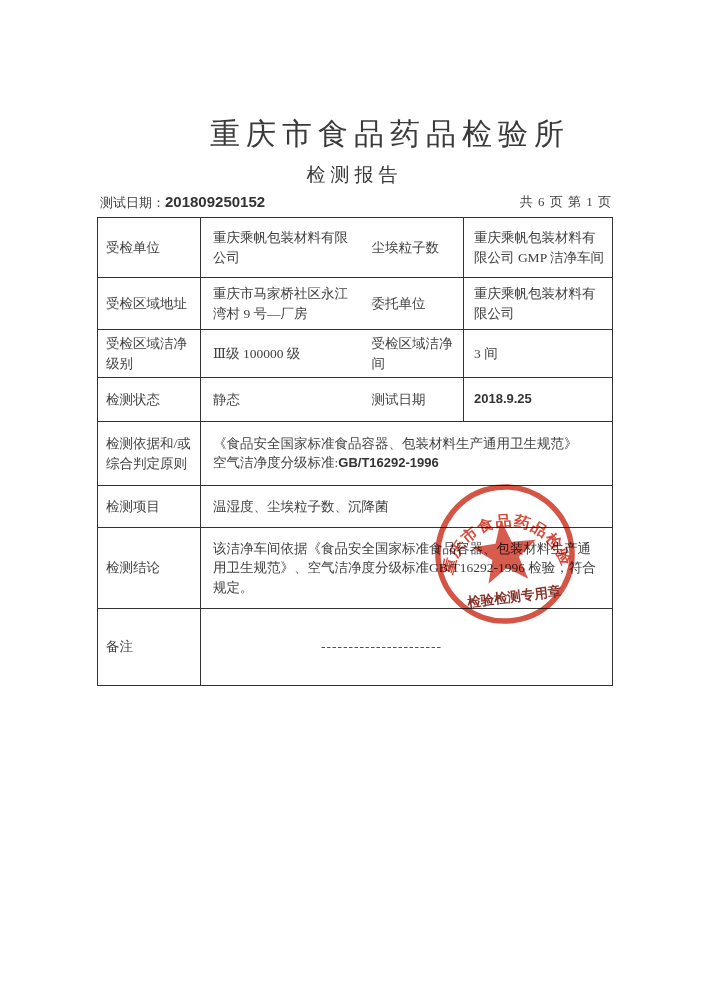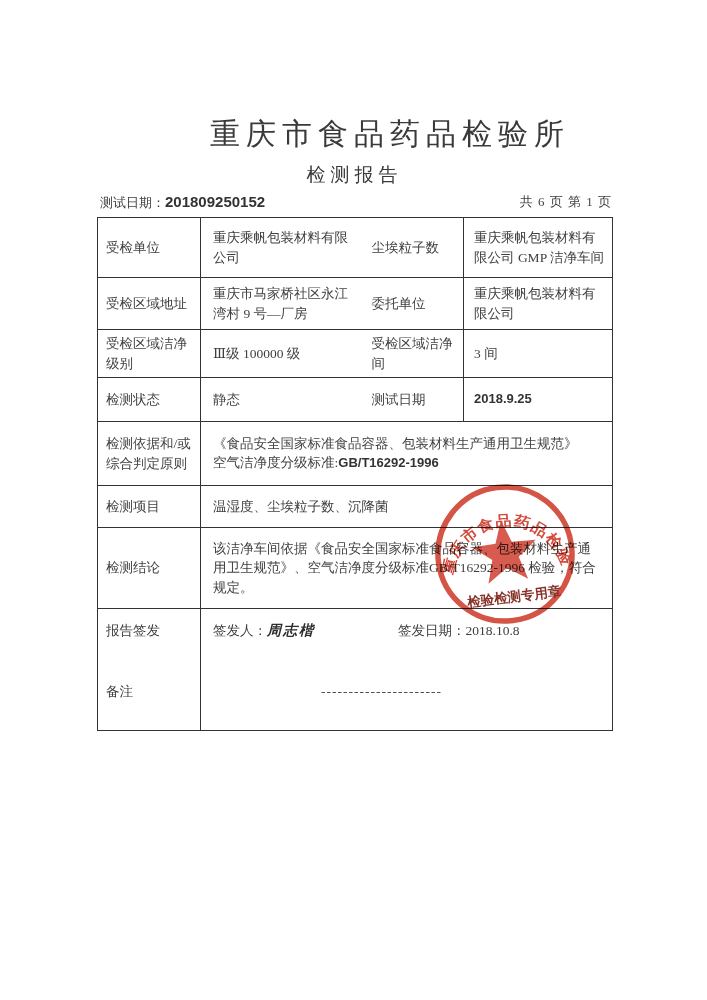--- a/index.html
+++ b/index.html
@@ -108,33 +108,20 @@
     <tr class="hline" style="height:42px">
       <td class="lbl">检测项目</td>
       <td class="wide" colspan="3">温湿度、尘埃粒子数、沉降菌</td>
     </tr>
 
     <tr class="hline" style="height:81px">
       <td class="lbl">检测结论</td>
       <td class="wide" colspan="3">该洁净车间依据《食品安全国家标准食品容器、包装材料生产通用卫生规范》、空气洁净度分级标准GB/T16292-1996 检验，符合规定。</td>
     </tr>
 
-    <tr style="height:45px">
-      <td class="lbl">报告签发</td>
-      <td class="wide" colspan="3">
-        <div class="issue-cell">
-          <span class="who">
-            <span>签发人：</span><span class="signature">周志楷</span>
-          </span>
-          <span>
-            <span>签发日期：</span><span>2018.10.8</span>
-          </span>
-        </div>
-      </td>
-    </tr>
 
     <tr style="height:77px">
       <td class="lbl">备注</td>
       <td class="wide" colspan="3">
         <span class="dashes">----------------------</span>
       </td>
     </tr>
   </tbody>
     </table>
 

